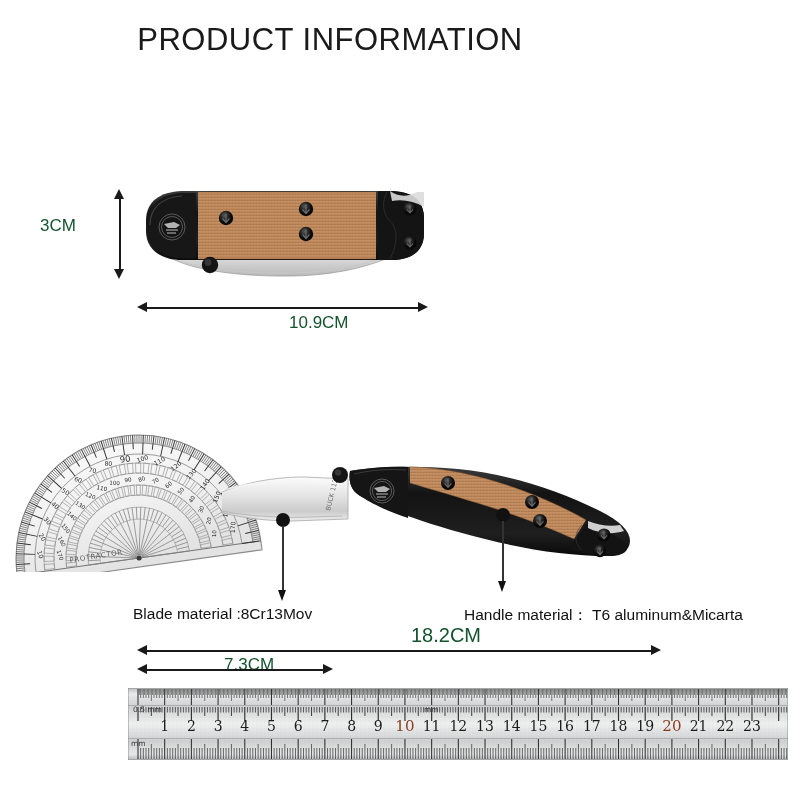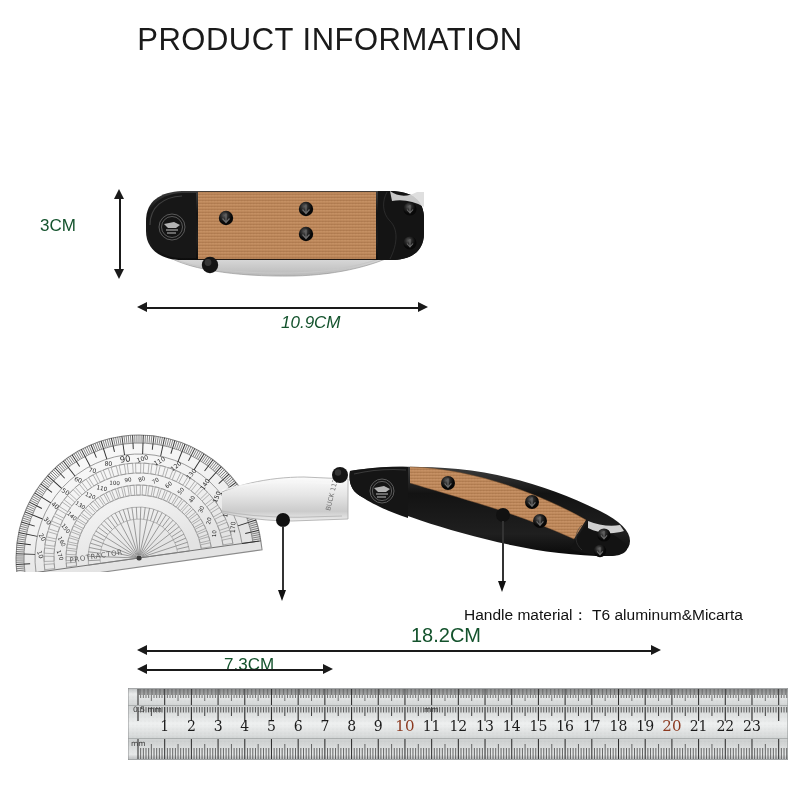--- a/index.html
+++ b/index.html
@@ -206,21 +206,21 @@
       <circle cx="86" cy="82" r="8.2" fill="#141414"></circle>
       <circle cx="84" cy="79.5" r="3.4" fill="#3e3e3e" opacity="0.8"></circle>
     </svg>
   </div>
 
   <div class="harrow" style="left:137px; top:302px; width:291px;">
     <div class="head left"></div>
     <div class="bar"></div>
     <div class="head right"></div>
   </div>
-  <div class="dim-label" style="left:281px; top:313px;font-style:italic;">10.9CM</div>
+  <div class="dim-label" style="left:289px; top:313px;">10.9CM</div>
 
   <div id="protractor" style="left:8px; top:382px;">
     <svg width="262" height="190" viewBox="0 0 262 190" xmlns="http://www.w3.org/2000/svg">
       <defs>
         <linearGradient id="protG" x1="0" y1="0" x2="0.3" y2="1">
           <stop offset="0%" stop-color="#fbfbfb"></stop>
           <stop offset="60%" stop-color="#f1f1f1"></stop>
           <stop offset="100%" stop-color="#e3e3e3"></stop>
         </linearGradient>
       </defs>
@@ -690,20 +690,21 @@
     <div class="stem" style="height:64px;"></div>
     <div class="tip" style="top:77px;"></div>
   </div>
 
   <div class="leader" style="left:496px; top:508px; height:86px;">
     <div class="dot"></div>
     <div class="stem" style="height:60px;"></div>
     <div class="tip" style="top:73px;"></div>
   </div>
 
+  <div class="spec-label" style="left:133px; top:605px;">Blade material :8Cr13Mov</div>
   <div class="spec-label" style="left:424px; top:605px;margin-left:40px;">Handle material： T6 aluminum&amp;Micarta</div>
 
   <div class="dim-label" style="left:411px; top:624px; font-size:20px;">18.2CM</div>
   <div class="harrow" style="left:137px; top:645px; width:524px;">
     <div class="head left"></div>
     <div class="bar"></div>
     <div class="head right"></div>
   </div>
 
   <div class="dim-label" style="left:224px; top:655px;">7.3CM</div>

